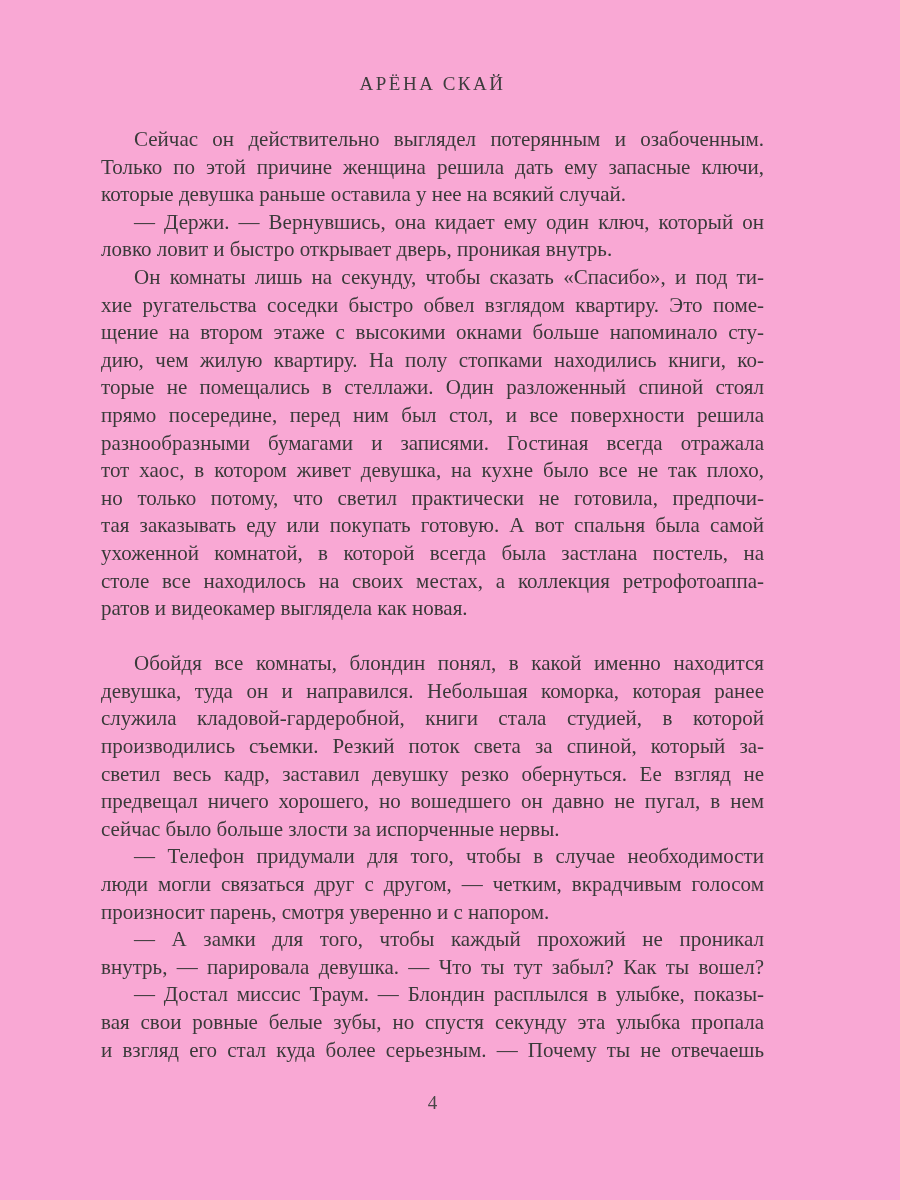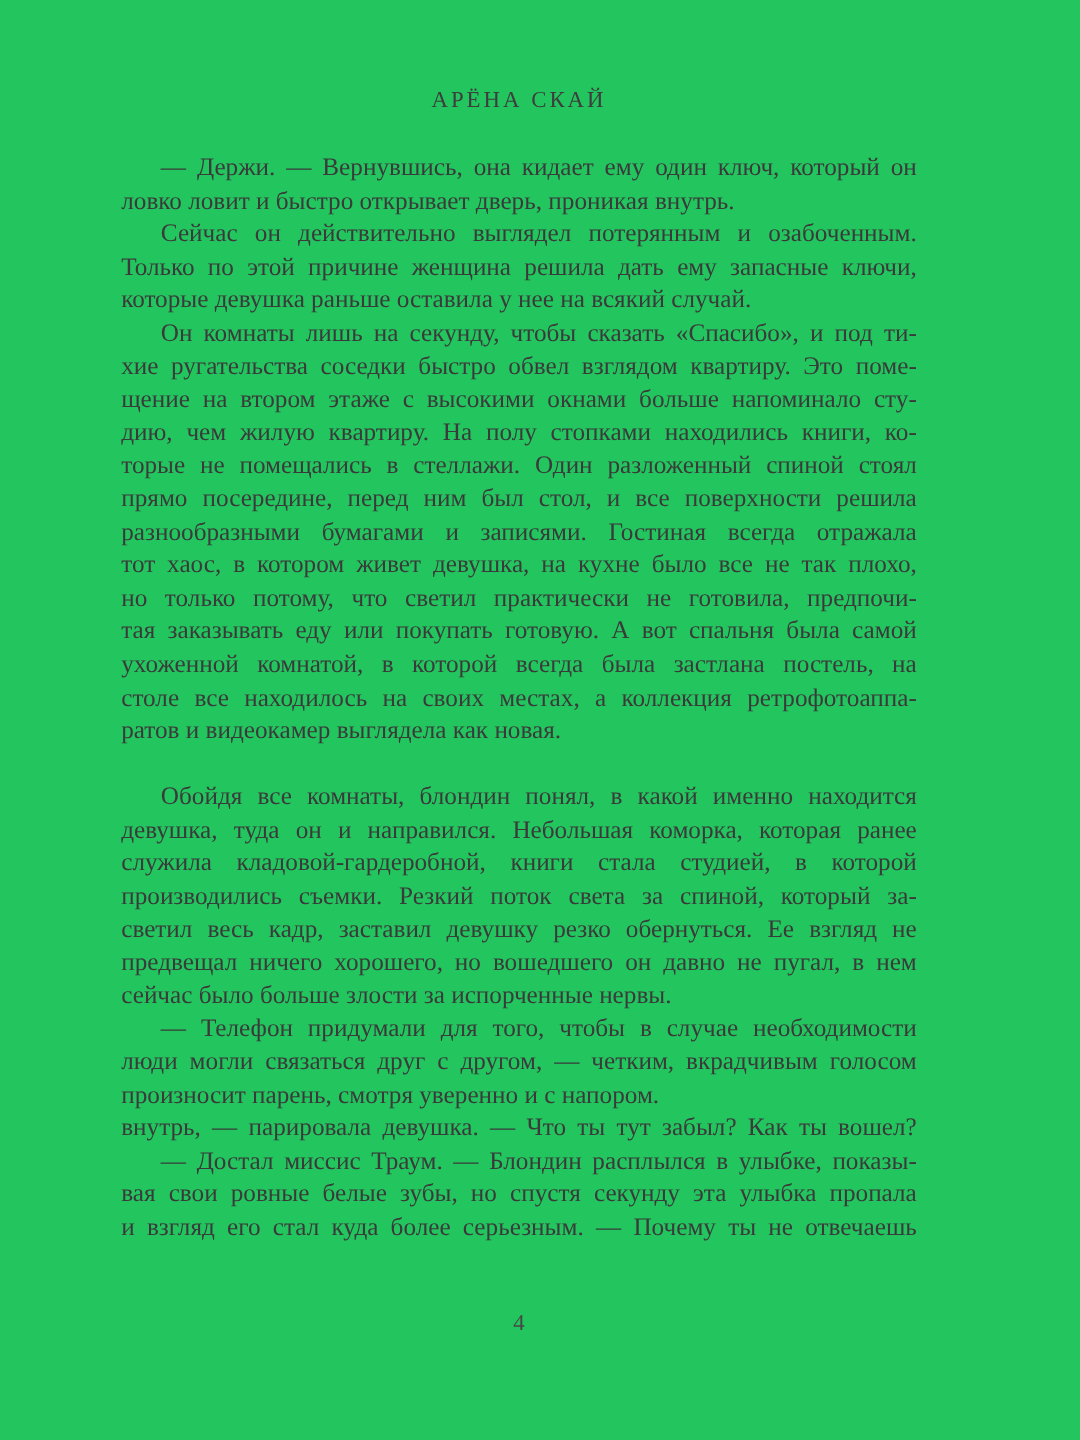--- a/index.html
+++ b/index.html
@@ -4,21 +4,21 @@
 <style>
   html, body {
     margin: 0;
     padding: 0;
     background: #ffffff;
   }
   .page {
     position: relative;
     width: 900px;
     height: 1200px;
-    background: #22c55e;
+    background: #f9a8d4;
     font-family: "Liberation Serif", "DejaVu Serif", serif;
     color: #3a3a3a;
     overflow: hidden;
   }
   .running-header {
     position: absolute;
     top: 72px;
     left: 101px;
     width: 663px;
     text-align: center;
@@ -64,27 +64,27 @@
   }
 </style>
 </head>
 <body>
 
 <div class="page">
   <div class="running-header">АРЁНА СКАЙ</div>
 
   <div class="page-body" id="page-body">
       <div class="paragraph">
-        <div class="line first">— Держи. — Вернувшись, она кидает ему один ключ, который он</div>
-        <div class="line last">ловко ловит и быстро открывает дверь, проникая внутрь.</div>
-      </div>
-      <div class="paragraph">
         <div class="line first">Сейчас он действительно выглядел потерянным и озабоченным.</div>
         <div class="line">Только по этой причине женщина решила дать ему запасные ключи,</div>
         <div class="line last">которые девушка раньше оставила у нее на всякий случай.</div>
+      </div>
+      <div class="paragraph">
+        <div class="line first">— Держи. — Вернувшись, она кидает ему один ключ, который он</div>
+        <div class="line last">ловко ловит и быстро открывает дверь, проникая внутрь.</div>
       </div>
       <div class="paragraph">
         <div class="line first">Он комнаты лишь на секунду, чтобы сказать «Спасибо», и под ти-</div>
         <div class="line">хие ругательства соседки быстро обвел взглядом квартиру. Это поме-</div>
         <div class="line">щение на втором этаже с высокими окнами больше напоминало сту-</div>
         <div class="line">дию, чем жилую квартиру. На полу стопками находились книги, ко-</div>
         <div class="line">торые не помещались в стеллажи. Один разложенный спиной стоял</div>
         <div class="line">прямо посередине, перед ним был стол, и все поверхности решила</div>
         <div class="line">разнообразными бумагами и записями. Гостиная всегда отражала</div>
         <div class="line">тот хаос, в котором живет девушка, на кухне было все не так плохо,</div>
@@ -103,20 +103,21 @@
         <div class="line">светил весь кадр, заставил девушку резко обернуться. Ее взгляд не</div>
         <div class="line">предвещал ничего хорошего, но вошедшего он давно не пугал, в нем</div>
         <div class="line last">сейчас было больше злости за испорченные нервы.</div>
       </div>
       <div class="paragraph">
         <div class="line first">— Телефон придумали для того, чтобы в случае необходимости</div>
         <div class="line">люди могли связаться друг с другом, — четким, вкрадчивым голосом</div>
         <div class="line last">произносит парень, смотря уверенно и с напором.</div>
       </div>
       <div class="paragraph">
+        <div class="line first">— А замки для того, чтобы каждый прохожий не проникал</div>
         <div class="line">внутрь, — парировала девушка. — Что ты тут забыл? Как ты вошел?</div>
       </div>
       <div class="paragraph">
         <div class="line first">— Достал миссис Траум. — Блондин расплылся в улыбке, показы-</div>
         <div class="line">вая свои ровные белые зубы, но спустя секунду эта улыбка пропала</div>
         <div class="line">и взгляд его стал куда более серьезным. — Почему ты не отвечаешь</div>
       </div>
     </div>
 
   <div class="page-number">4</div>

